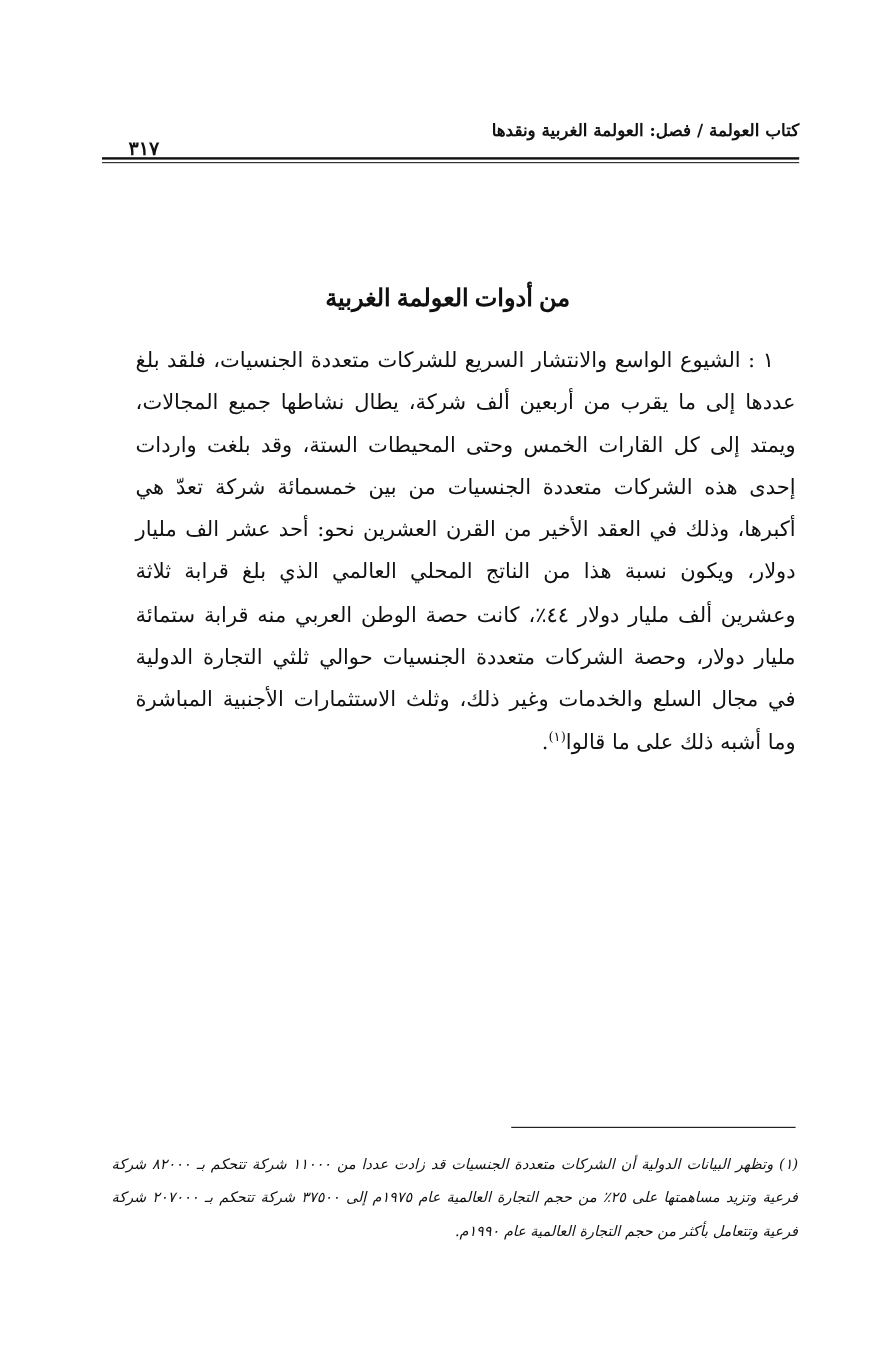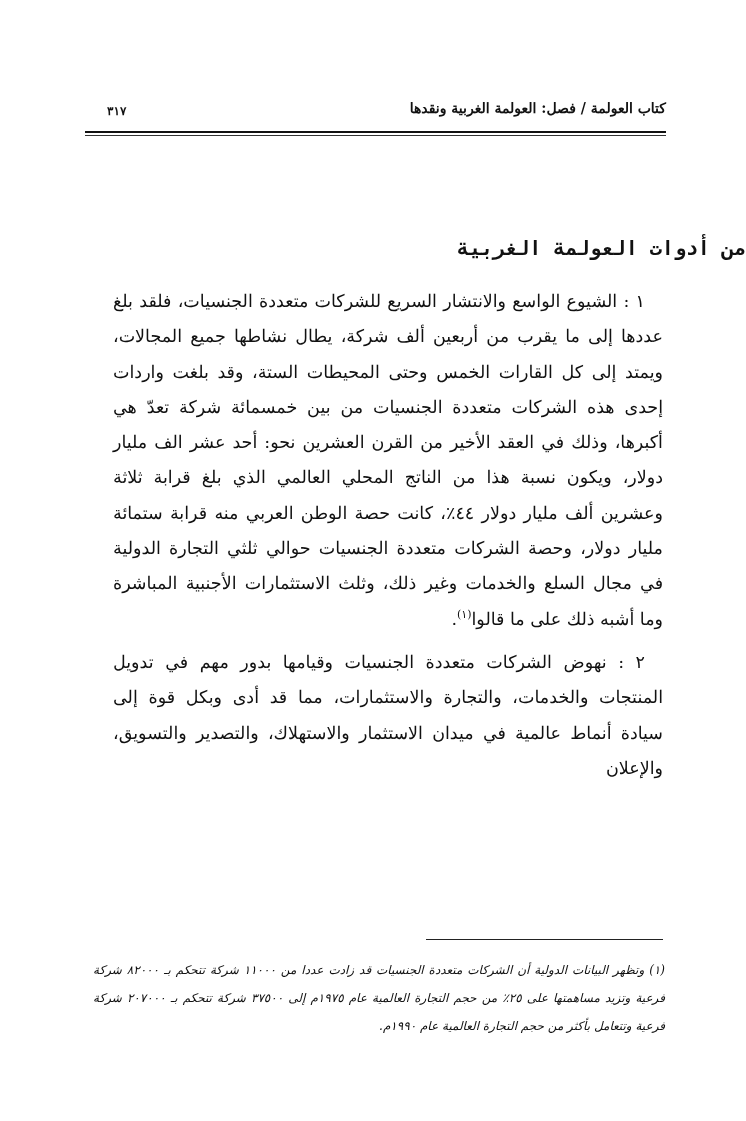--- a/index.html
+++ b/index.html
@@ -35,24 +35,24 @@
       right: 0;
       top: 4px;
       font-family: "DejaVu Serif", "Liberation Serif", serif;
       font-weight: bold;
       font-size: 14px;
       white-space: nowrap;
     }
     .page-number {
       position: absolute;
       left: 22px;
-      top: 8px;
+      top: 18px;
       font-family: "DejaVu Serif", "Liberation Serif", serif;
       font-weight: bold;
-      font-size: 12px;
+      font-size: 16px;
       letter-spacing: 1px;
     }
     .header-rule {
       position: absolute;
       left: 85px;
       width: 581px;
       top: 131px;
       height: 0;
       border-top: 2px solid #111;
     }
@@ -63,22 +63,22 @@
       top: 135px;
       height: 0;
       border-top: 1px solid #333;
     }
     
     .section-title {
       position: absolute;
       left: 0;
       width: 746px;
       top: 236px;
-      text-align: right;
-      font-family: Liberation Mono, monospace;
+      text-align: center;
+      font-family: Liberation Serif, serif;
       font-weight: bold;
       font-size: 20px;
       direction: rtl;
     }
     
     .body-text {
       position: absolute;
       left: 93px;
       width: 570px;
       top: 284px;
@@ -138,21 +138,20 @@
     <span class="running-title">كتاب العولمة / فصل: العولمة الغربية ونقدها</span>
     <span class="page-number">٣١٧</span>
   </div>
   <div class="header-rule"></div>
   <div class="header-rule-2"></div>
 
   <h2 class="section-title" style="margin:0;">من أدوات العولمة الغربية</h2>
 
   <div class="body-text">
     <p class="indent"><span>١ : الشيوع الواسع والانتشار السريع للشركات متعددة الجنسيات، فلقد بلغ عددها إلى ما يقرب من أربعين ألف شركة، يطال نشاطها جميع المجالات، ويمتد إلى كل القارات الخمس وحتى المحيطات الستة، وقد بلغت واردات إحدى هذه الشركات متعددة الجنسيات من بين خمسمائة شركة تعدّ هي أكبرها، وذلك في العقد الأخير من القرن العشرين نحو: أحد عشر الف مليار دولار، ويكون نسبة هذا من الناتج المحلي العالمي الذي بلغ قرابة ثلاثة وعشرين ألف مليار دولار ٤٤٪، كانت حصة الوطن العربي منه قرابة ستمائة مليار دولار، وحصة الشركات متعددة الجنسيات حوالي ثلثي التجارة الدولية في مجال السلع والخدمات وغير ذلك، وثلث الاستثمارات الأجنبية المباشرة وما أشبه ذلك على ما قالوا</span><sup class="fnref">(١)</sup><span>.</span></p>
-    <p class="indent"><span>٢ : نهوض الشركات متعددة الجنسيات وقيامها بدور مهم في تدويل المنتجات والخدمات، والتجارة والاستثمارات، مما قد أدى وبكل قوة إلى سيادة أنماط عالمية في ميدان الاستثمار والاستهلاك، والتصدير والتسويق، والإعلان</span></p>
   </div>
 
   <div class="footnote-rule"></div>
 
   <div class="footnotes">
     <p>(١) وتظهر البيانات الدولية أن الشركات متعددة الجنسيات قد زادت عددا من ١١٠٠٠ شركة تتحكم بـ ٨٢٠٠٠ شركة فرعية وتزيد مساهمتها على ٢٥٪ من حجم التجارة العالمية عام ١٩٧٥م إلى ٣٧٥٠٠ شركة تتحكم بـ ٢٠٧٠٠٠ شركة فرعية وتتعامل بأكثر من حجم التجارة العالمية عام ١٩٩٠م.</p>
   </div>
 
 </div>
 

